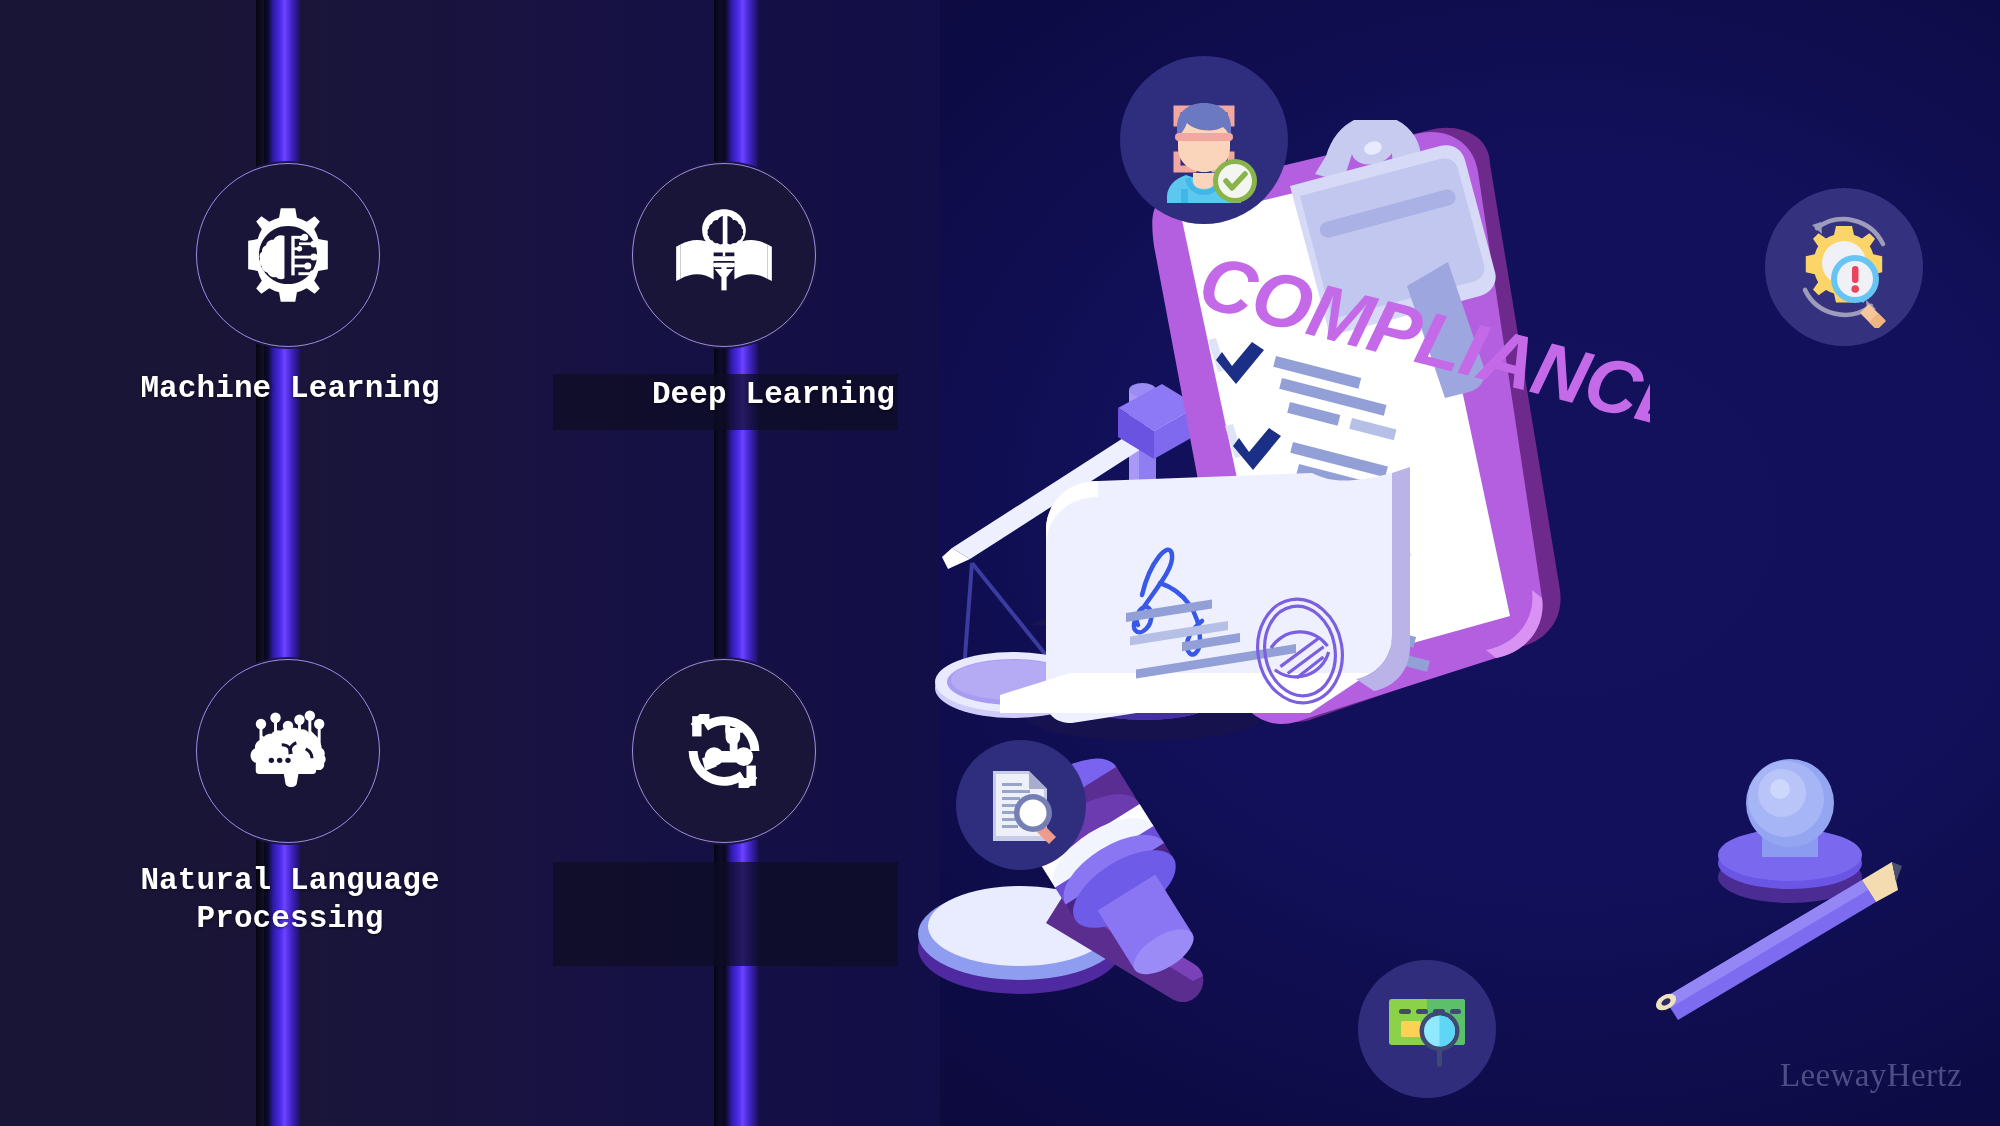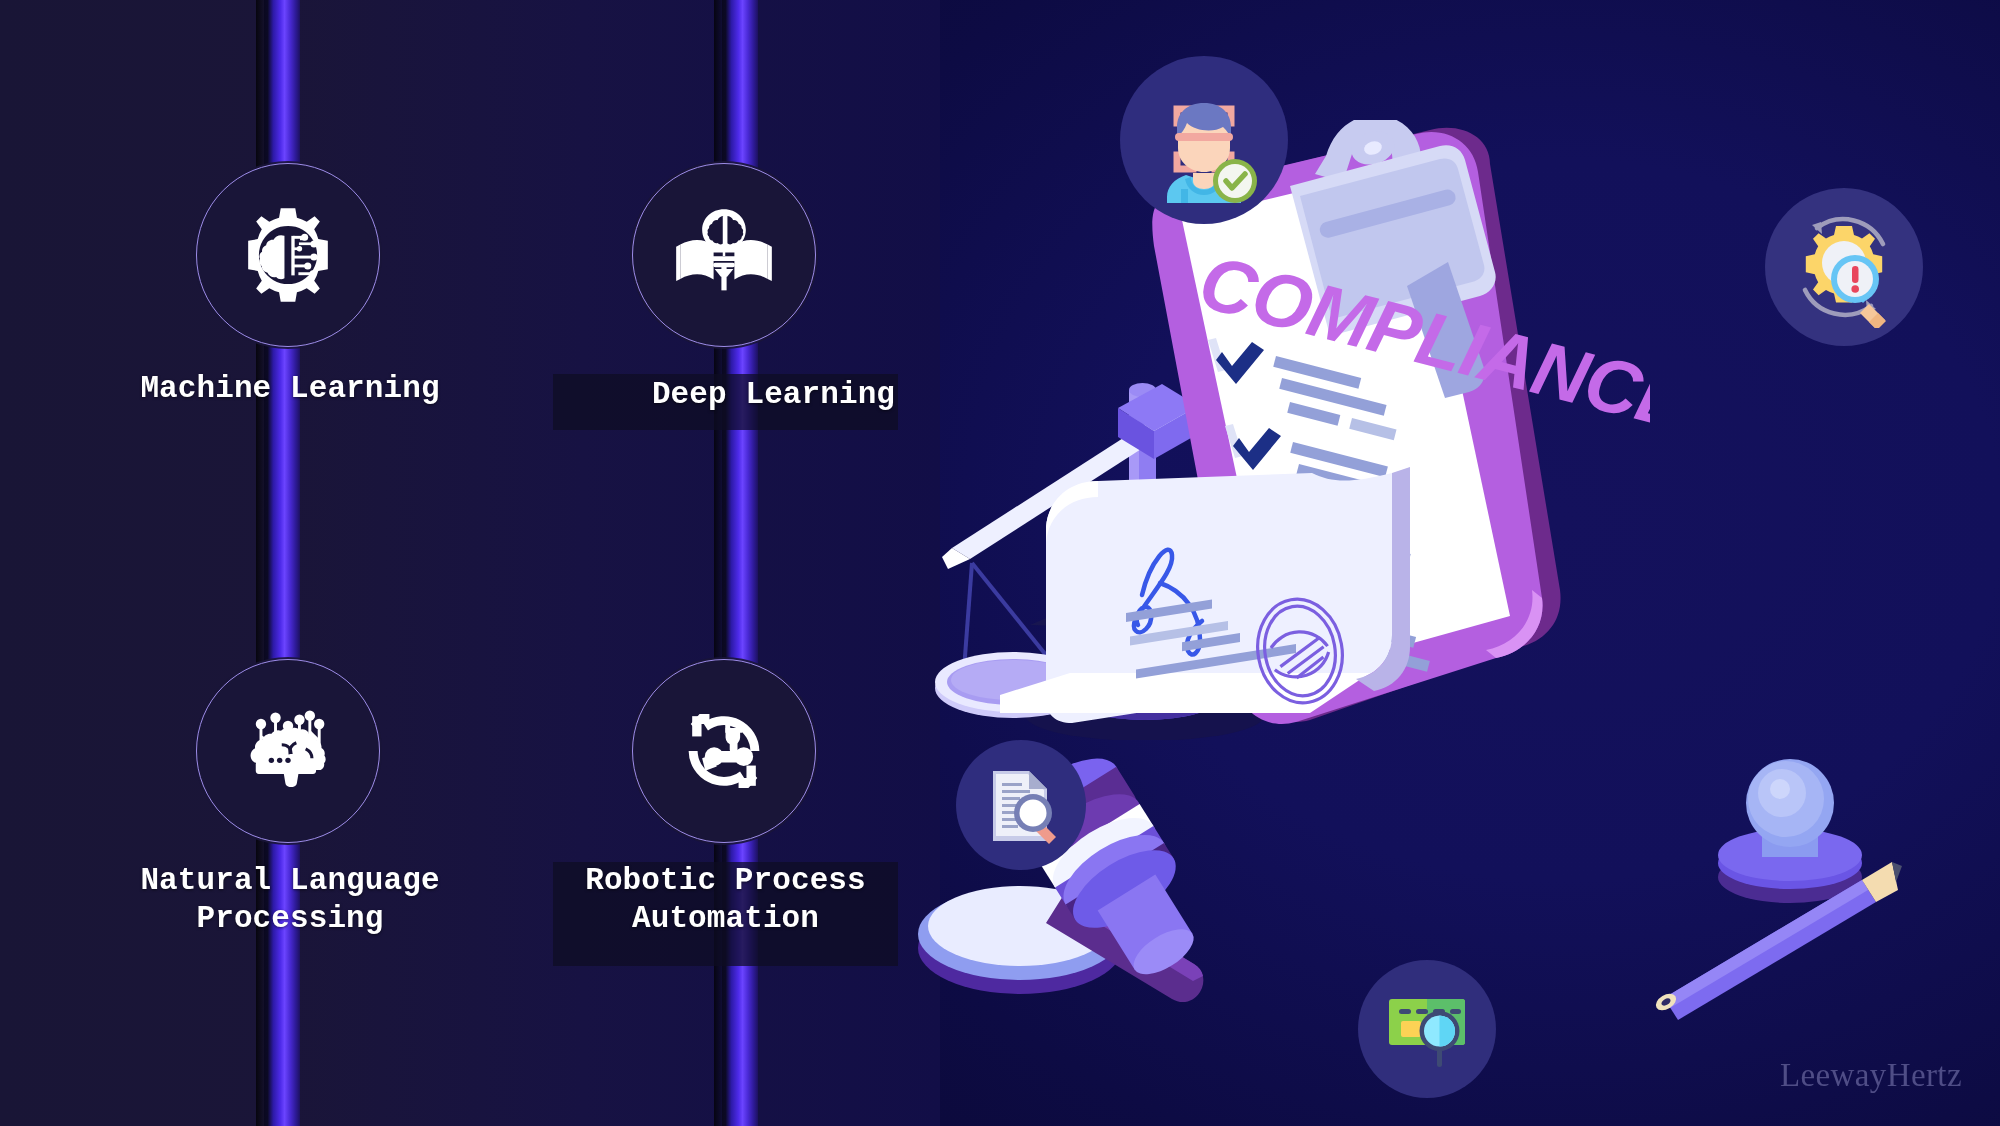--- a/index.html
+++ b/index.html
@@ -198,22 +198,20 @@
           <path d="M58.5 28 h7 v9 a7 7 0 0 1-14 0 v-9 h7 v5.2 h-0 Z"></path>
           <path d="M56 32.5 h-4.8 v-8 h4.8 z M62.5 32.5 h4.8 v-8 h-4.8 z"></path>
           <rect x="55.5" y="40" width="7.5" height="11" rx="2"></rect>
           <rect x="42" y="50" width="26" height="11" rx="5.5"></rect>
           <circle cx="40.5" cy="55.5" r="9"></circle>
           <circle cx="69" cy="55.5" r="9"></circle>
           <path d="M29 57 l11-4 3 12 -11 4 Z"></path>
         </svg>
       </span>
     </div>
-    <div class="ml-label" style="left:553px; top:862px; width:345px;">Robotic Process
-Automation</div>
   </div>
 
   <div id="art">
 
     <svg class="flat-svg" style="left:-10px; top:320px; width:420px; height:420px;" viewBox="0 0 420 420">
       <ellipse cx="215" cy="395" rx="120" ry="26" fill="#15124d"></ellipse>
       <ellipse cx="215" cy="378" rx="74" ry="22" fill="#5b45d8"></ellipse>
       <path d="M141 368 a74 22 0 0 0 148 0 v10 a74 22 0 0 1-148 0 z" fill="#44309f"></path>
       <path d="M170 362 l45-22 45 22 -45 20 z" fill="#7e6bf0"></path>
       <rect x="199" y="70" width="27" height="292" fill="#8f7df2"></rect>

